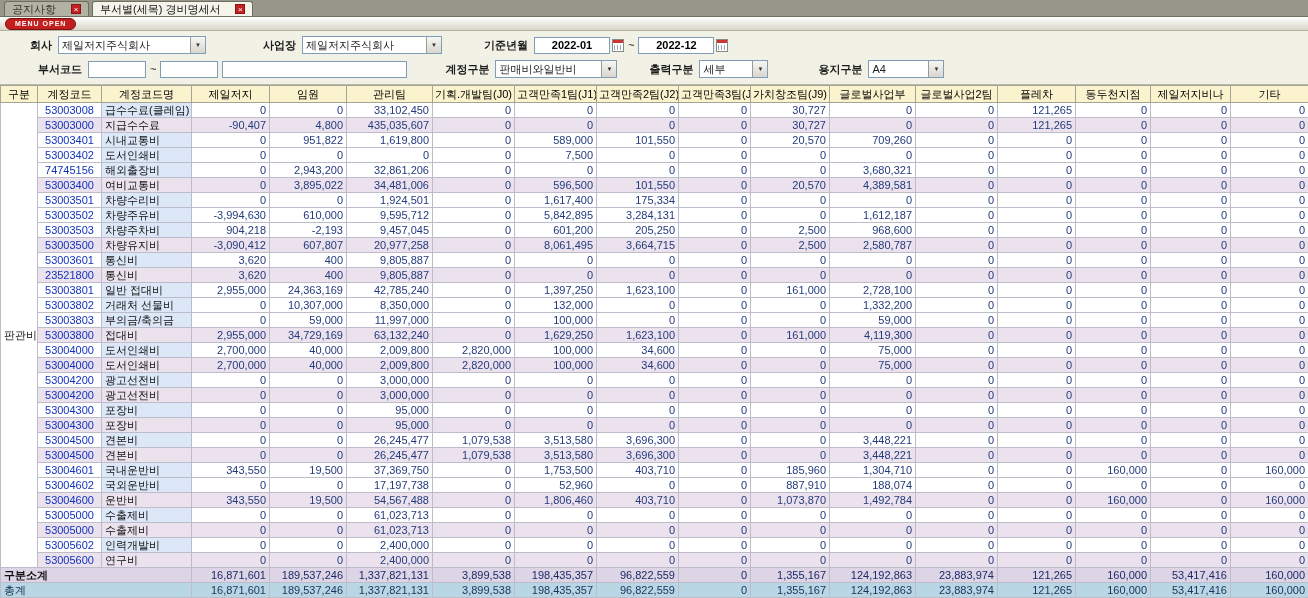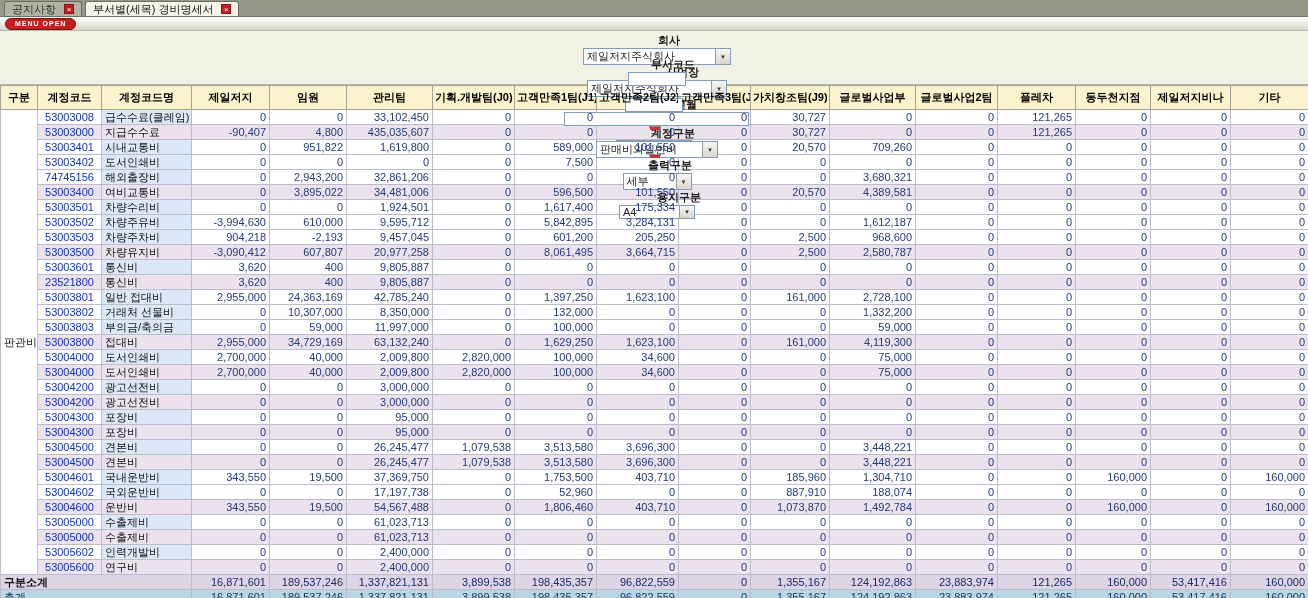--- a/index.html
+++ b/index.html
@@ -6,54 +6,54 @@
   html,body { margin:0; padding:0; }
   body {
     width:1308px; height:598px; overflow:hidden;
     background:#eef0e4;
     font-family:"Liberation Sans","DejaVu Sans",sans-serif;
     font-size:11px; color:#222;
   }
   
   .tabbar { height:17px; background:#96968a; border-bottom:1px solid #70705f;
             display:flex; align-items:flex-end; padding-left:4px; gap:3px; }
-  .tab { height:15px; display:flex; align-items:center; gap:8px; padding:0 7px;
+  .tab { height:15px; display:flex; align-items:center; gap:15px; padding:0 7px;
          font-size:11px; border:1px solid #6e6e60; border-bottom:none;
          border-radius:3px 3px 0 0; white-space:nowrap; cursor:default; }
   .tab.inactive { background:#b2b2a3; color:#33332c; }
   .tab.active   { background:#f4f4ea; color:#111; }
   .closebox { width:10px; height:10px; background:#c42222; color:#fff;
               font-size:8px; line-height:10px; text-align:center; border:1px solid #8c1515; }
   
   .menustrip { height:14px; background:linear-gradient(#ffffff,#d6d6c8);
                border-bottom:1px solid #b4b4a6; display:flex; align-items:center; }
   .menuopen { margin-left:5px; background:#c41f1f; color:#fff; font-weight:bold;
               font-size:7px; letter-spacing:1px; border-radius:7px; padding:1px 9px 2px;
               border:1px solid #7e1010; }
   
   .filters { background:#f1f1e6; border-bottom:1px solid #b9b9aa; padding:2px 0 3px; }
-  .frow { display:flex; align-items:center; height:24px;flex-direction:column; }
+  .frow { display:flex; align-items:center; height:24px; }
   .flabel { font-weight:bold; color:#1c1c1c; white-space:nowrap; }
   .combo { display:flex; align-items:center; border:1px solid #7f9db9; background:#fff; height:18px; }
   .combo .val { flex:1; padding:0 3px; overflow:hidden; white-space:nowrap; }
   .combo .btn { width:15px; align-self:stretch; border-left:1px solid #9a9a9a;
                 background:linear-gradient(#f7f6f3,#d9d6cf);
                 display:flex; align-items:center; justify-content:center;
                 font-size:6px; color:#333; }
   .txt { border:1px solid #7f9db9; background:#fff; height:17px; font-size:11px; padding:0 2px;
          font-family:inherit; }
   .datebox { width:76px; text-align:center; font-weight:bold; }
   .cal { width:12px; height:13px; border:1px solid #8a8a8a; background:#fff; position:relative; }
   .cal::before { content:""; position:absolute; top:0; left:0; right:0; height:3px; background:#cc3333; }
   .cal::after  { content:""; position:absolute; top:5px; left:1px; right:1px; bottom:1px;
                  background:repeating-linear-gradient(90deg,#9aa4b8 0 1px,transparent 1px 3px); }
   .tilde { margin:0 4px; }
   
   table.grid { border-collapse:collapse; table-layout:fixed; width:1308px; background:#fff; }
-  .grid th { background:#faf3cd; border:1px solid #a3a396; height:24px; font-weight:bold;
+  .grid th { background:#faf3cd; border:1px solid #a3a396; height:17px; font-weight:normal;
              color:#000; padding:0 2px; overflow:hidden; white-space:nowrap; font-size:11px; }
   .grid td { border:1px solid #bcbccb; height:15px; line-height:14px; padding:0 3px;
              white-space:nowrap; overflow:hidden; font-size:11px; }
   td.code { color:#1133bb; text-align:center; }
   td.name { color:#111; }
   td.num  { text-align:right; color:#233a7d; }
   tr.detail td { background:#fff; }
   tr.detail td.name { background:#dce8f8; }
   tr.sub td { background:#ece2ee; }
   td.groupcell { background:#ece4f2; vertical-align:middle; text-align:left; padding-left:3px; color:#111; }

